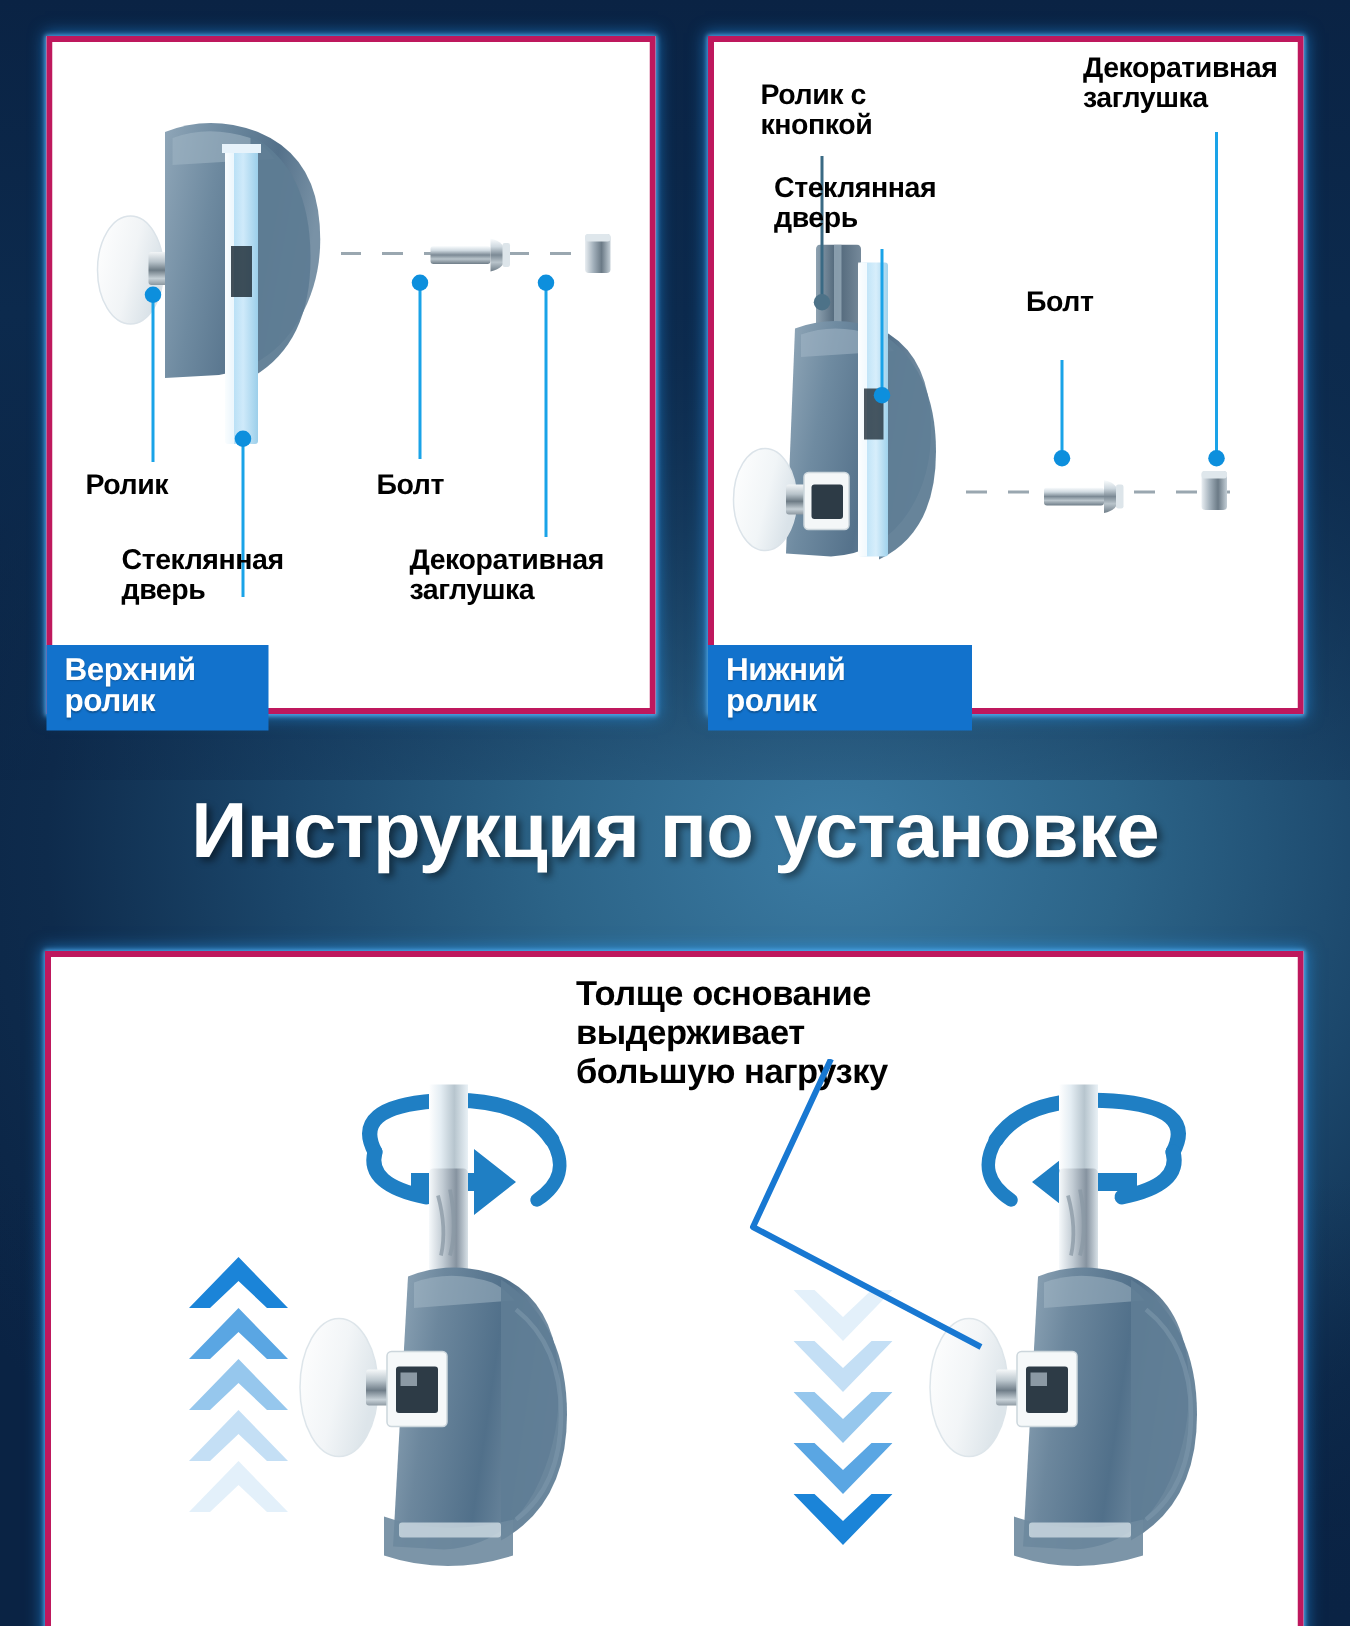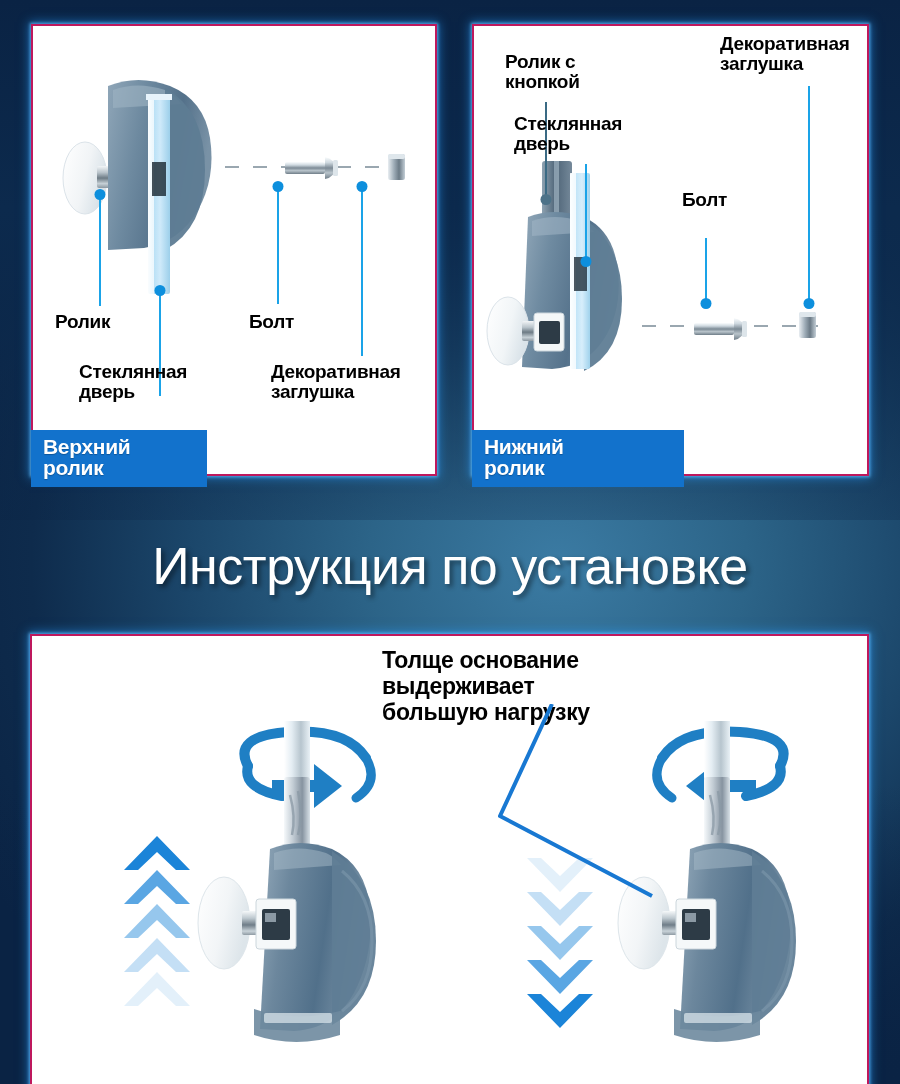--- a/index.html
+++ b/index.html
@@ -31,21 +31,21 @@
   #bg-bottom-shade {
     position: absolute;
     left: 0; bottom: 0; width: 900px; height: 300px;
     background: linear-gradient(0deg, #0a2344 0%, rgba(10,35,68,0.45) 45%, rgba(10,35,68,0) 100%);
   }
 
   
   .panel {
     position: absolute;
     background: #ffffff;
-    border: 2px solid #be185d;
+    border: 4px solid #be185d;
     box-shadow: 0 0 10px 2px rgba(40,160,255,0.55),
                 0 0 3px 1px rgba(120,200,255,0.8);
     overflow: visible;
   }
   .panel-inner {
     position: absolute;
     inset: 0;
     overflow: hidden;
     background: #ffffff;
   }
@@ -61,32 +61,32 @@
     color: #ffffff;
     font-weight: bold;
     font-size: 21px;
     line-height: 1.02;
     letter-spacing: -0.3px;
     padding: 6px 14px 8px 12px;
     white-space: pre-line;
     z-index: 6;
     text-shadow: 0 1px 1px rgba(0,0,0,0.25);
   }
-  #badge-top { left: 31px; top: 430px; width: 176px; }
-  #badge-bottom { left: 472px; top: 430px; width: 212px; }
+  #badge-top { left: 31px; top: 430px; width: 148px; }
+  #badge-bottom { left: 472px; top: 430px; width: 176px; }
 
   
   #main-title {
     position: absolute;
-    left: 0; top: 536px;
+    left: 0; top: 524px;
     width: 900px;
     text-align: center;
     color: #ffffff;
     font-size: 52px;
-    font-weight: normal;
+    font-weight: bold;
     letter-spacing: -0.5px;
     text-shadow: 3px 3px 5px rgba(0,0,0,0.45);
     z-index: 5;
   }
 
   
   .callout {
     position: absolute;
     color: #000000;
     font-weight: bold;

